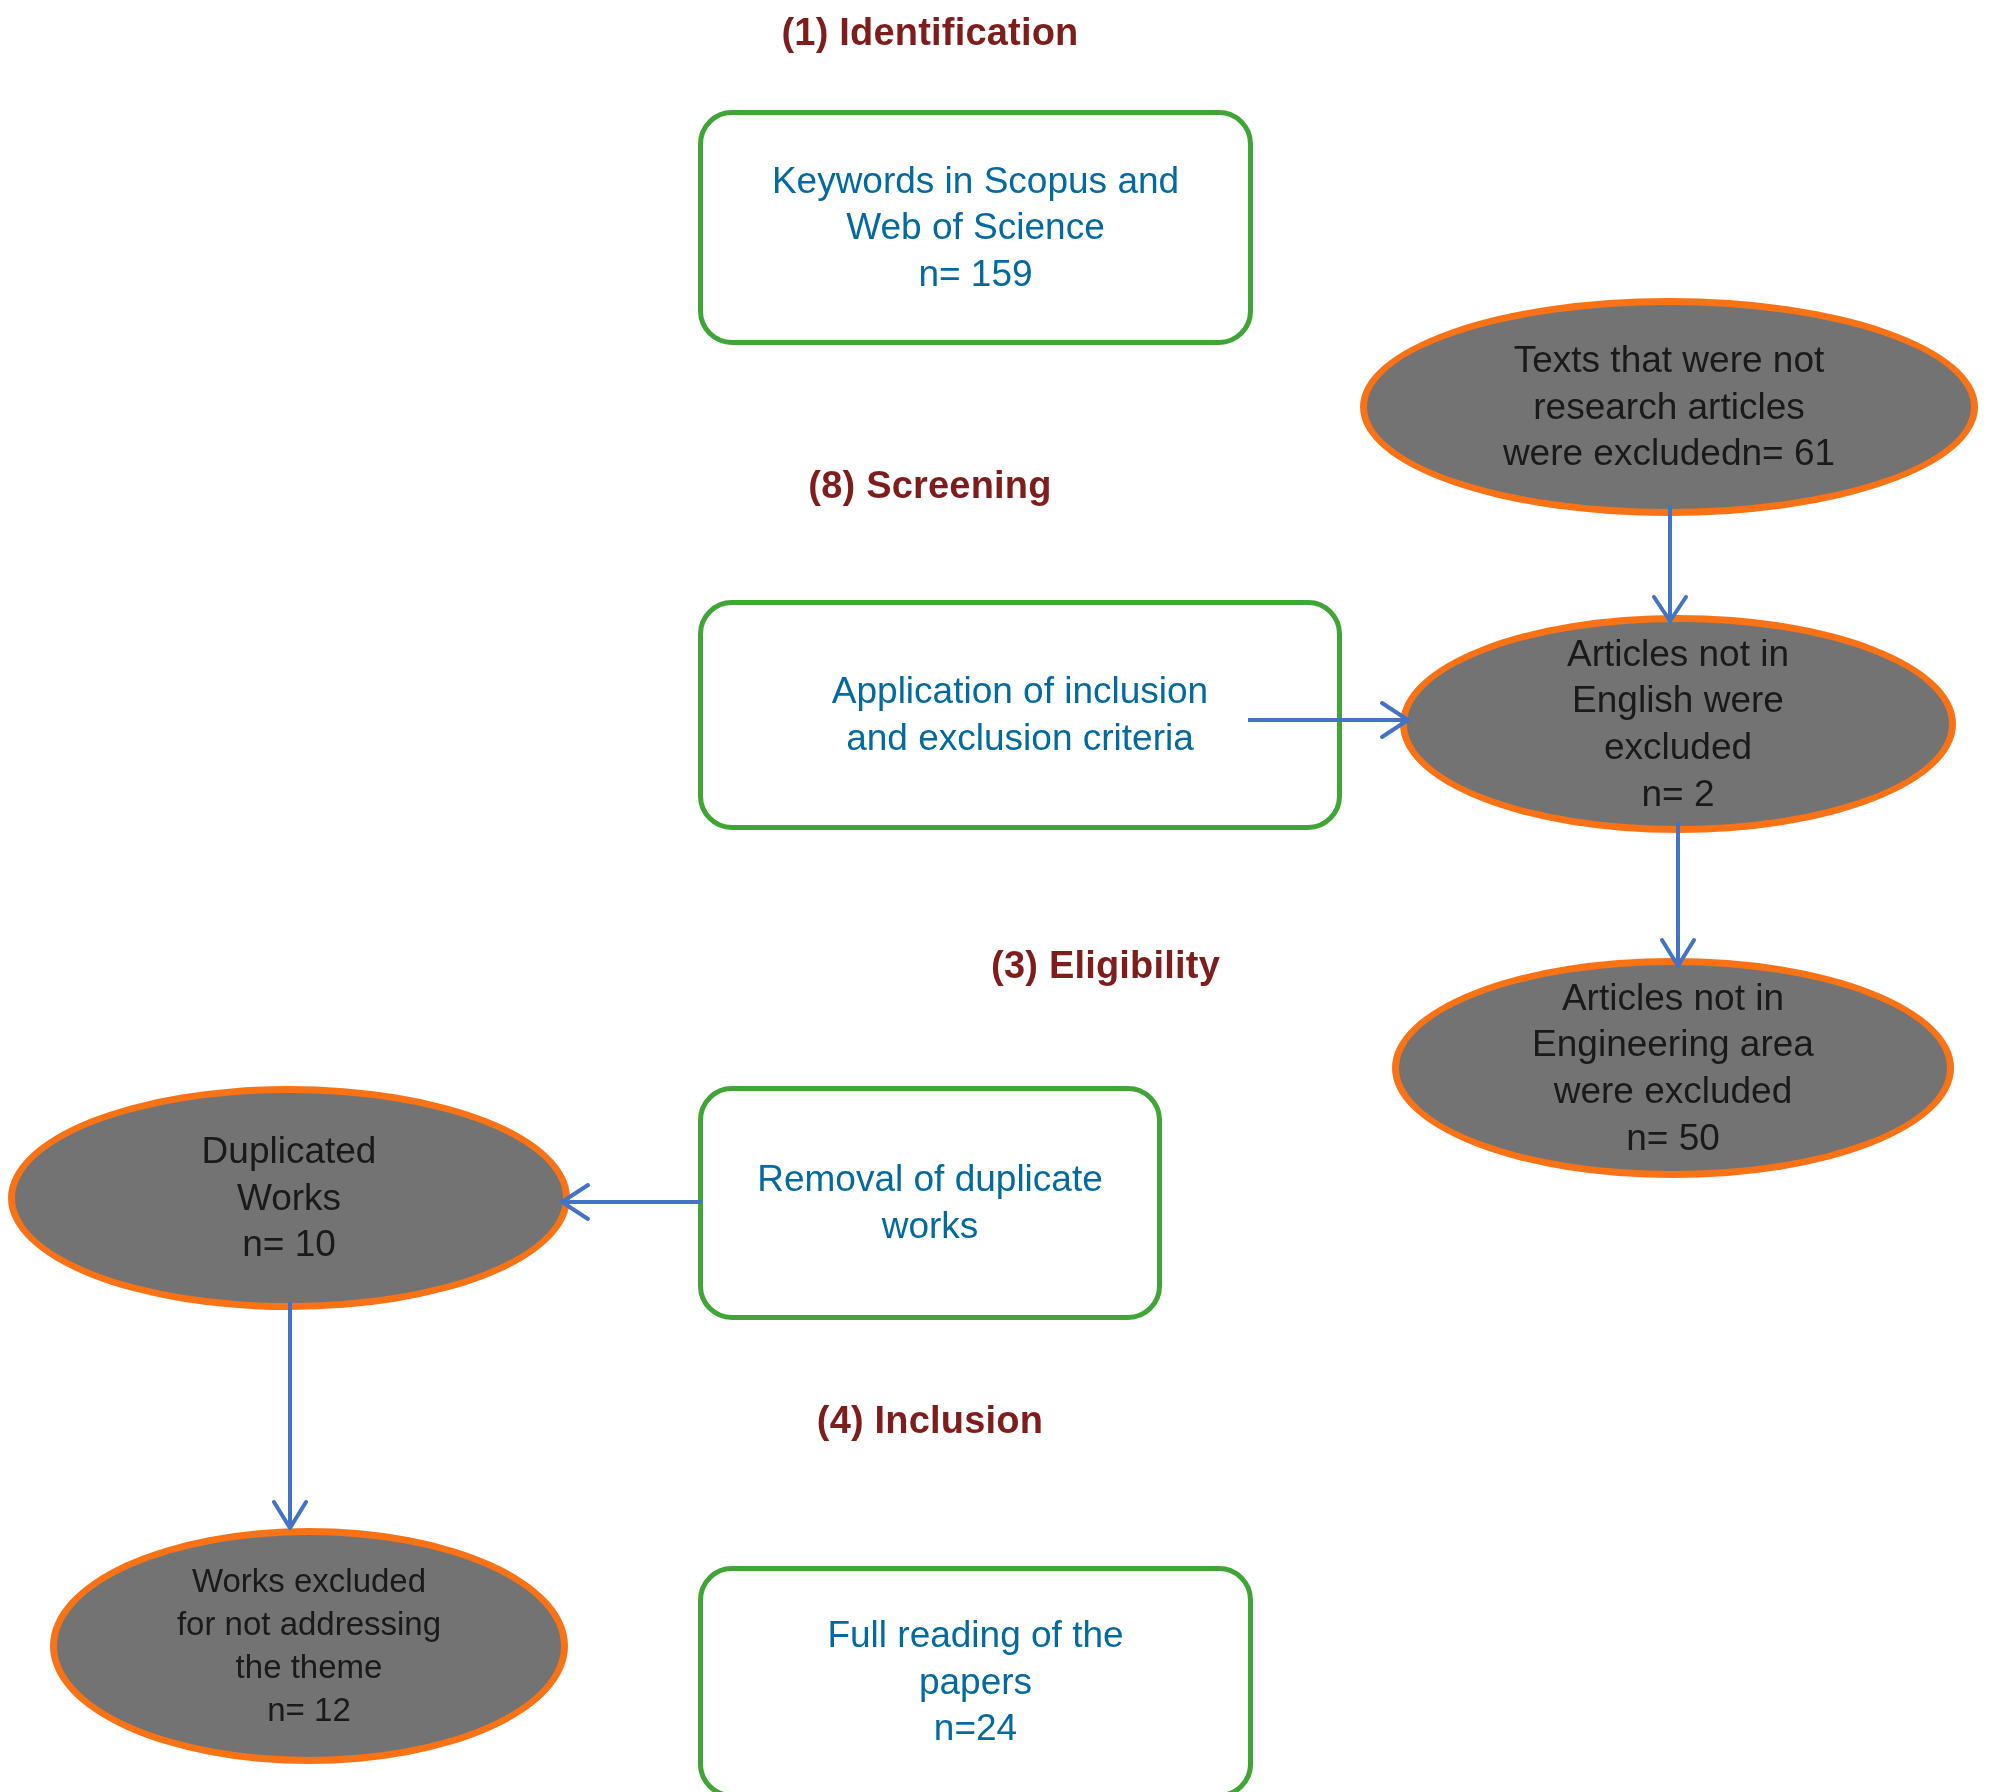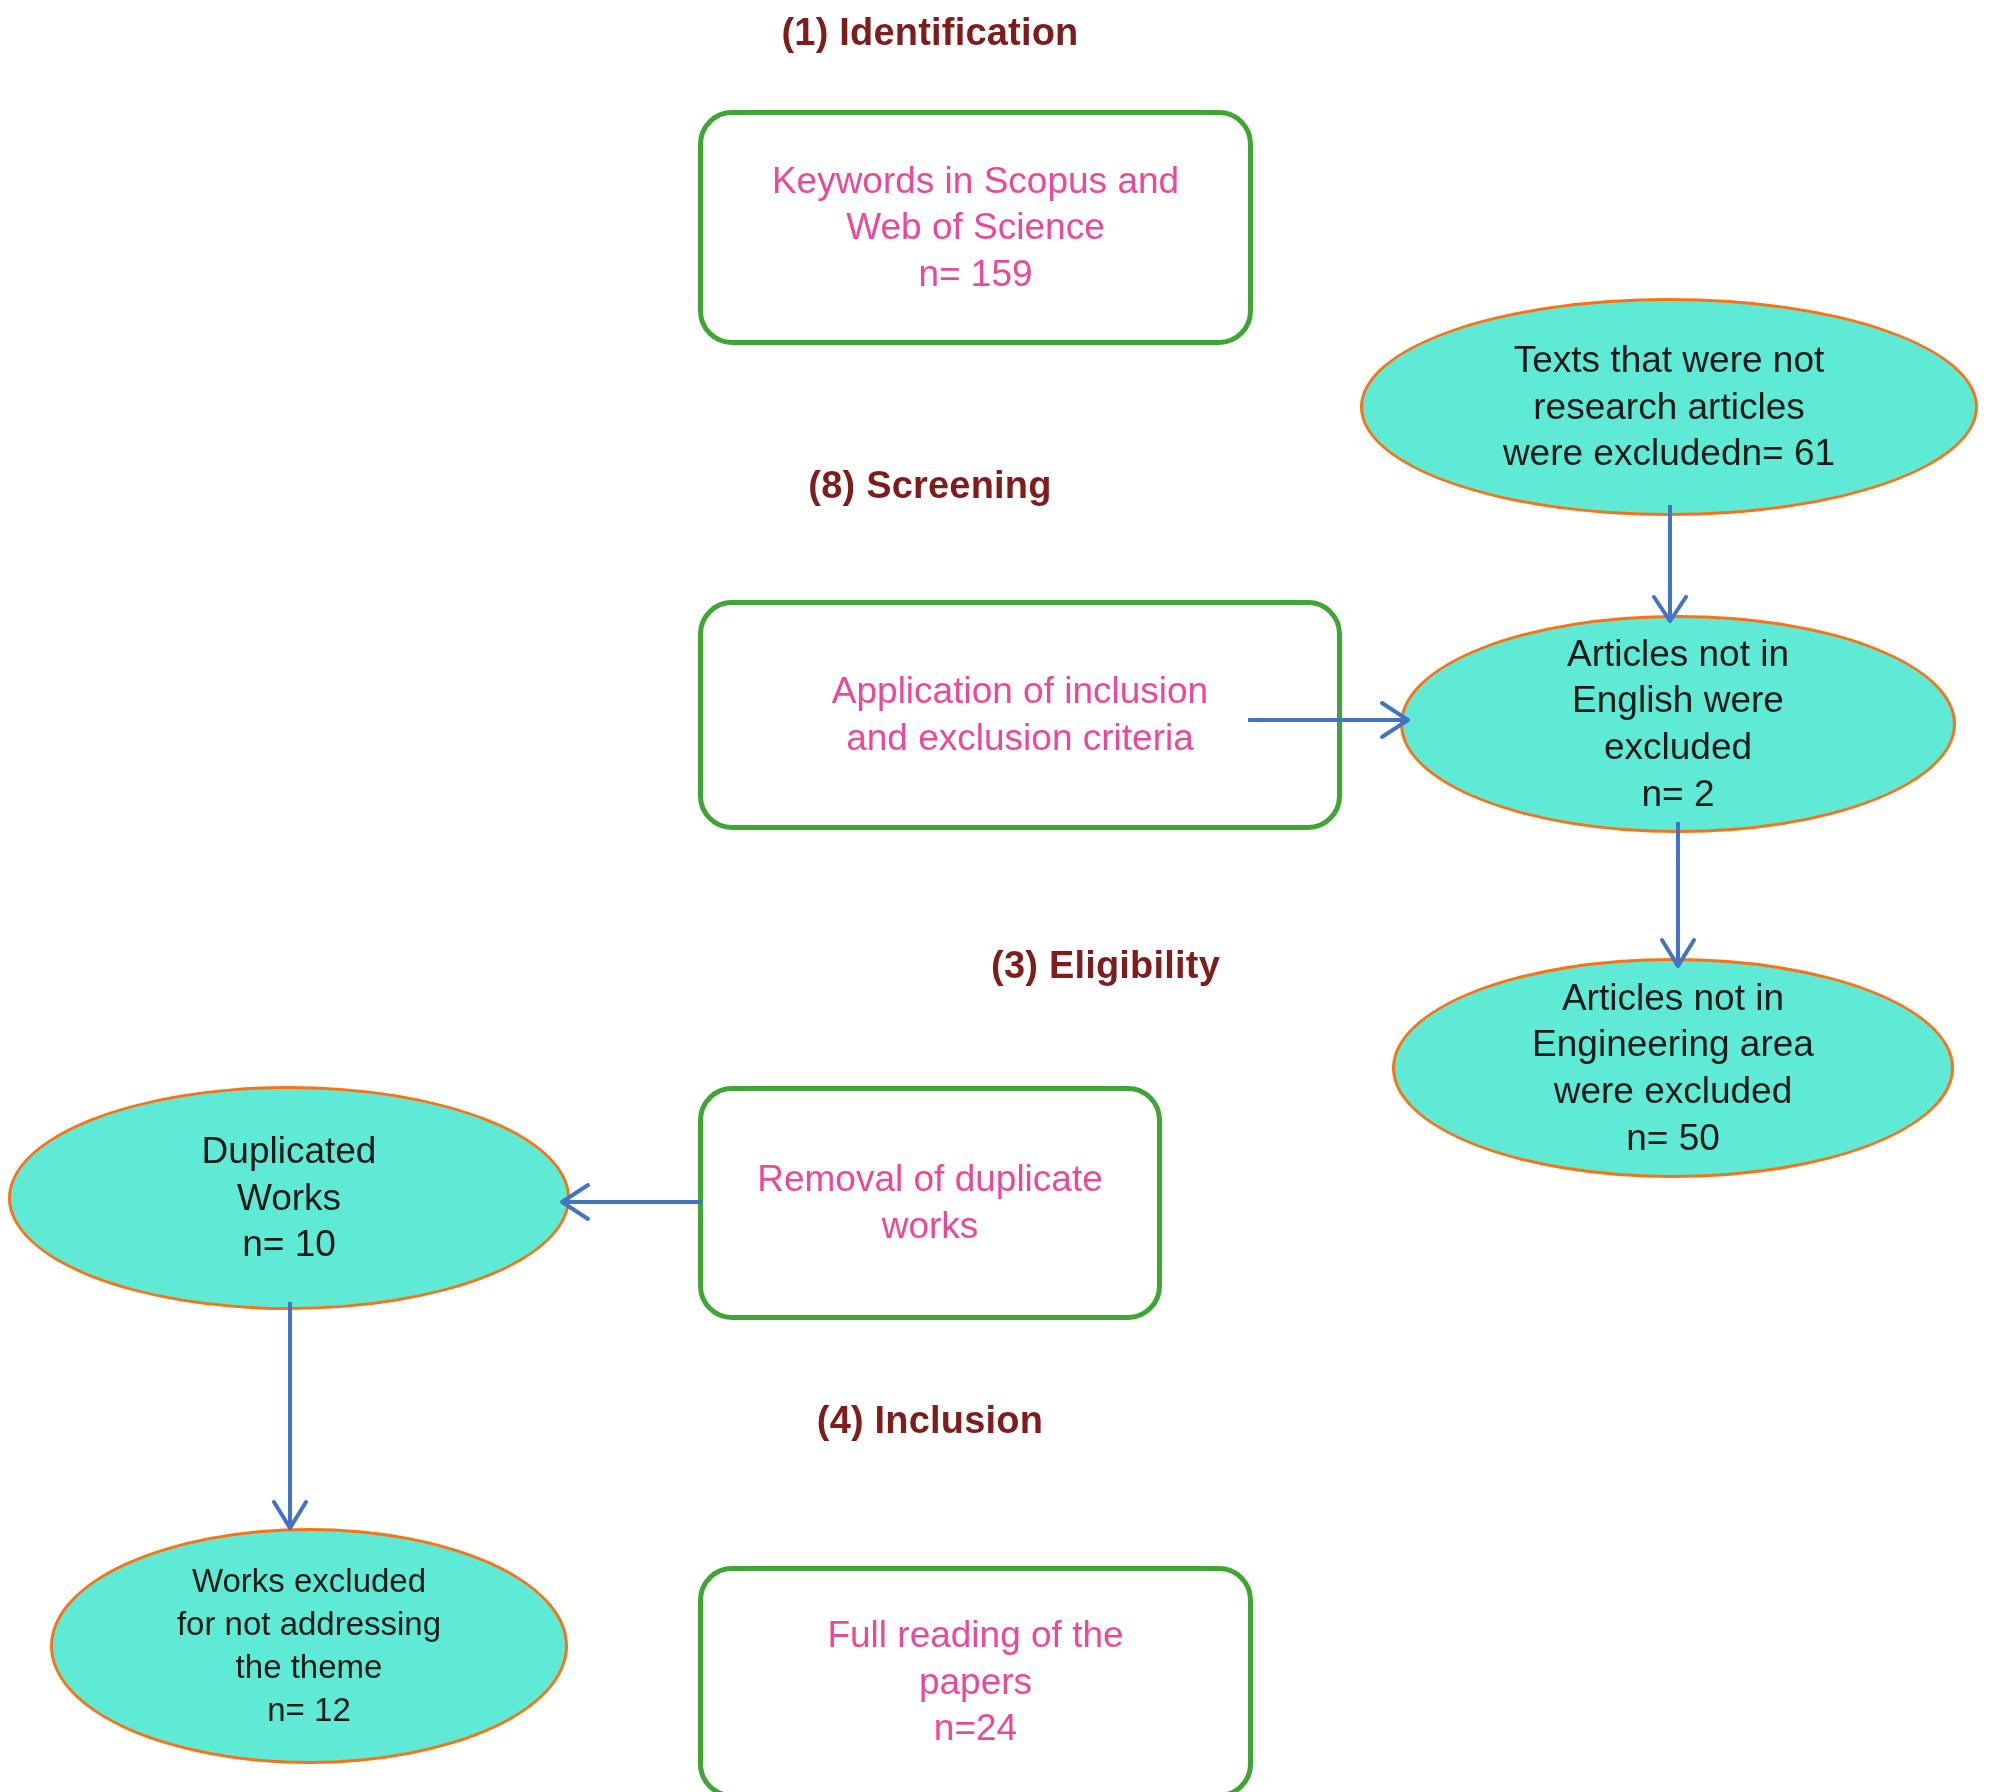--- a/index.html
+++ b/index.html
@@ -42,32 +42,32 @@
     background: #ffffff;
     display: flex;
     align-items: center;
     justify-content: center;
     text-align: center;
   }
   .proc-box .box-text {
     font-family: "Liberation Sans", sans-serif;
     font-size: 37px;
     line-height: 1.26;
-    color: #ec4899;
+    color: #0369a1;
     padding: 0 18px;
     white-space: pre-line;
   }
 
   
   .ellipse-node {
     position: absolute;
     box-sizing: border-box;
-    border: 3px solid #f97316;
+    border: 7px solid #f97316;
     border-radius: 50%;
-    background: #5eead4;
+    background: #737373;
     display: flex;
     align-items: center;
     justify-content: center;
     text-align: center;
   }
   .ellipse-node .ell-text {
     font-family: "Liberation Sans", sans-serif;
     font-size: 37px;
     line-height: 1.26;
     color: #1a1a1a;

